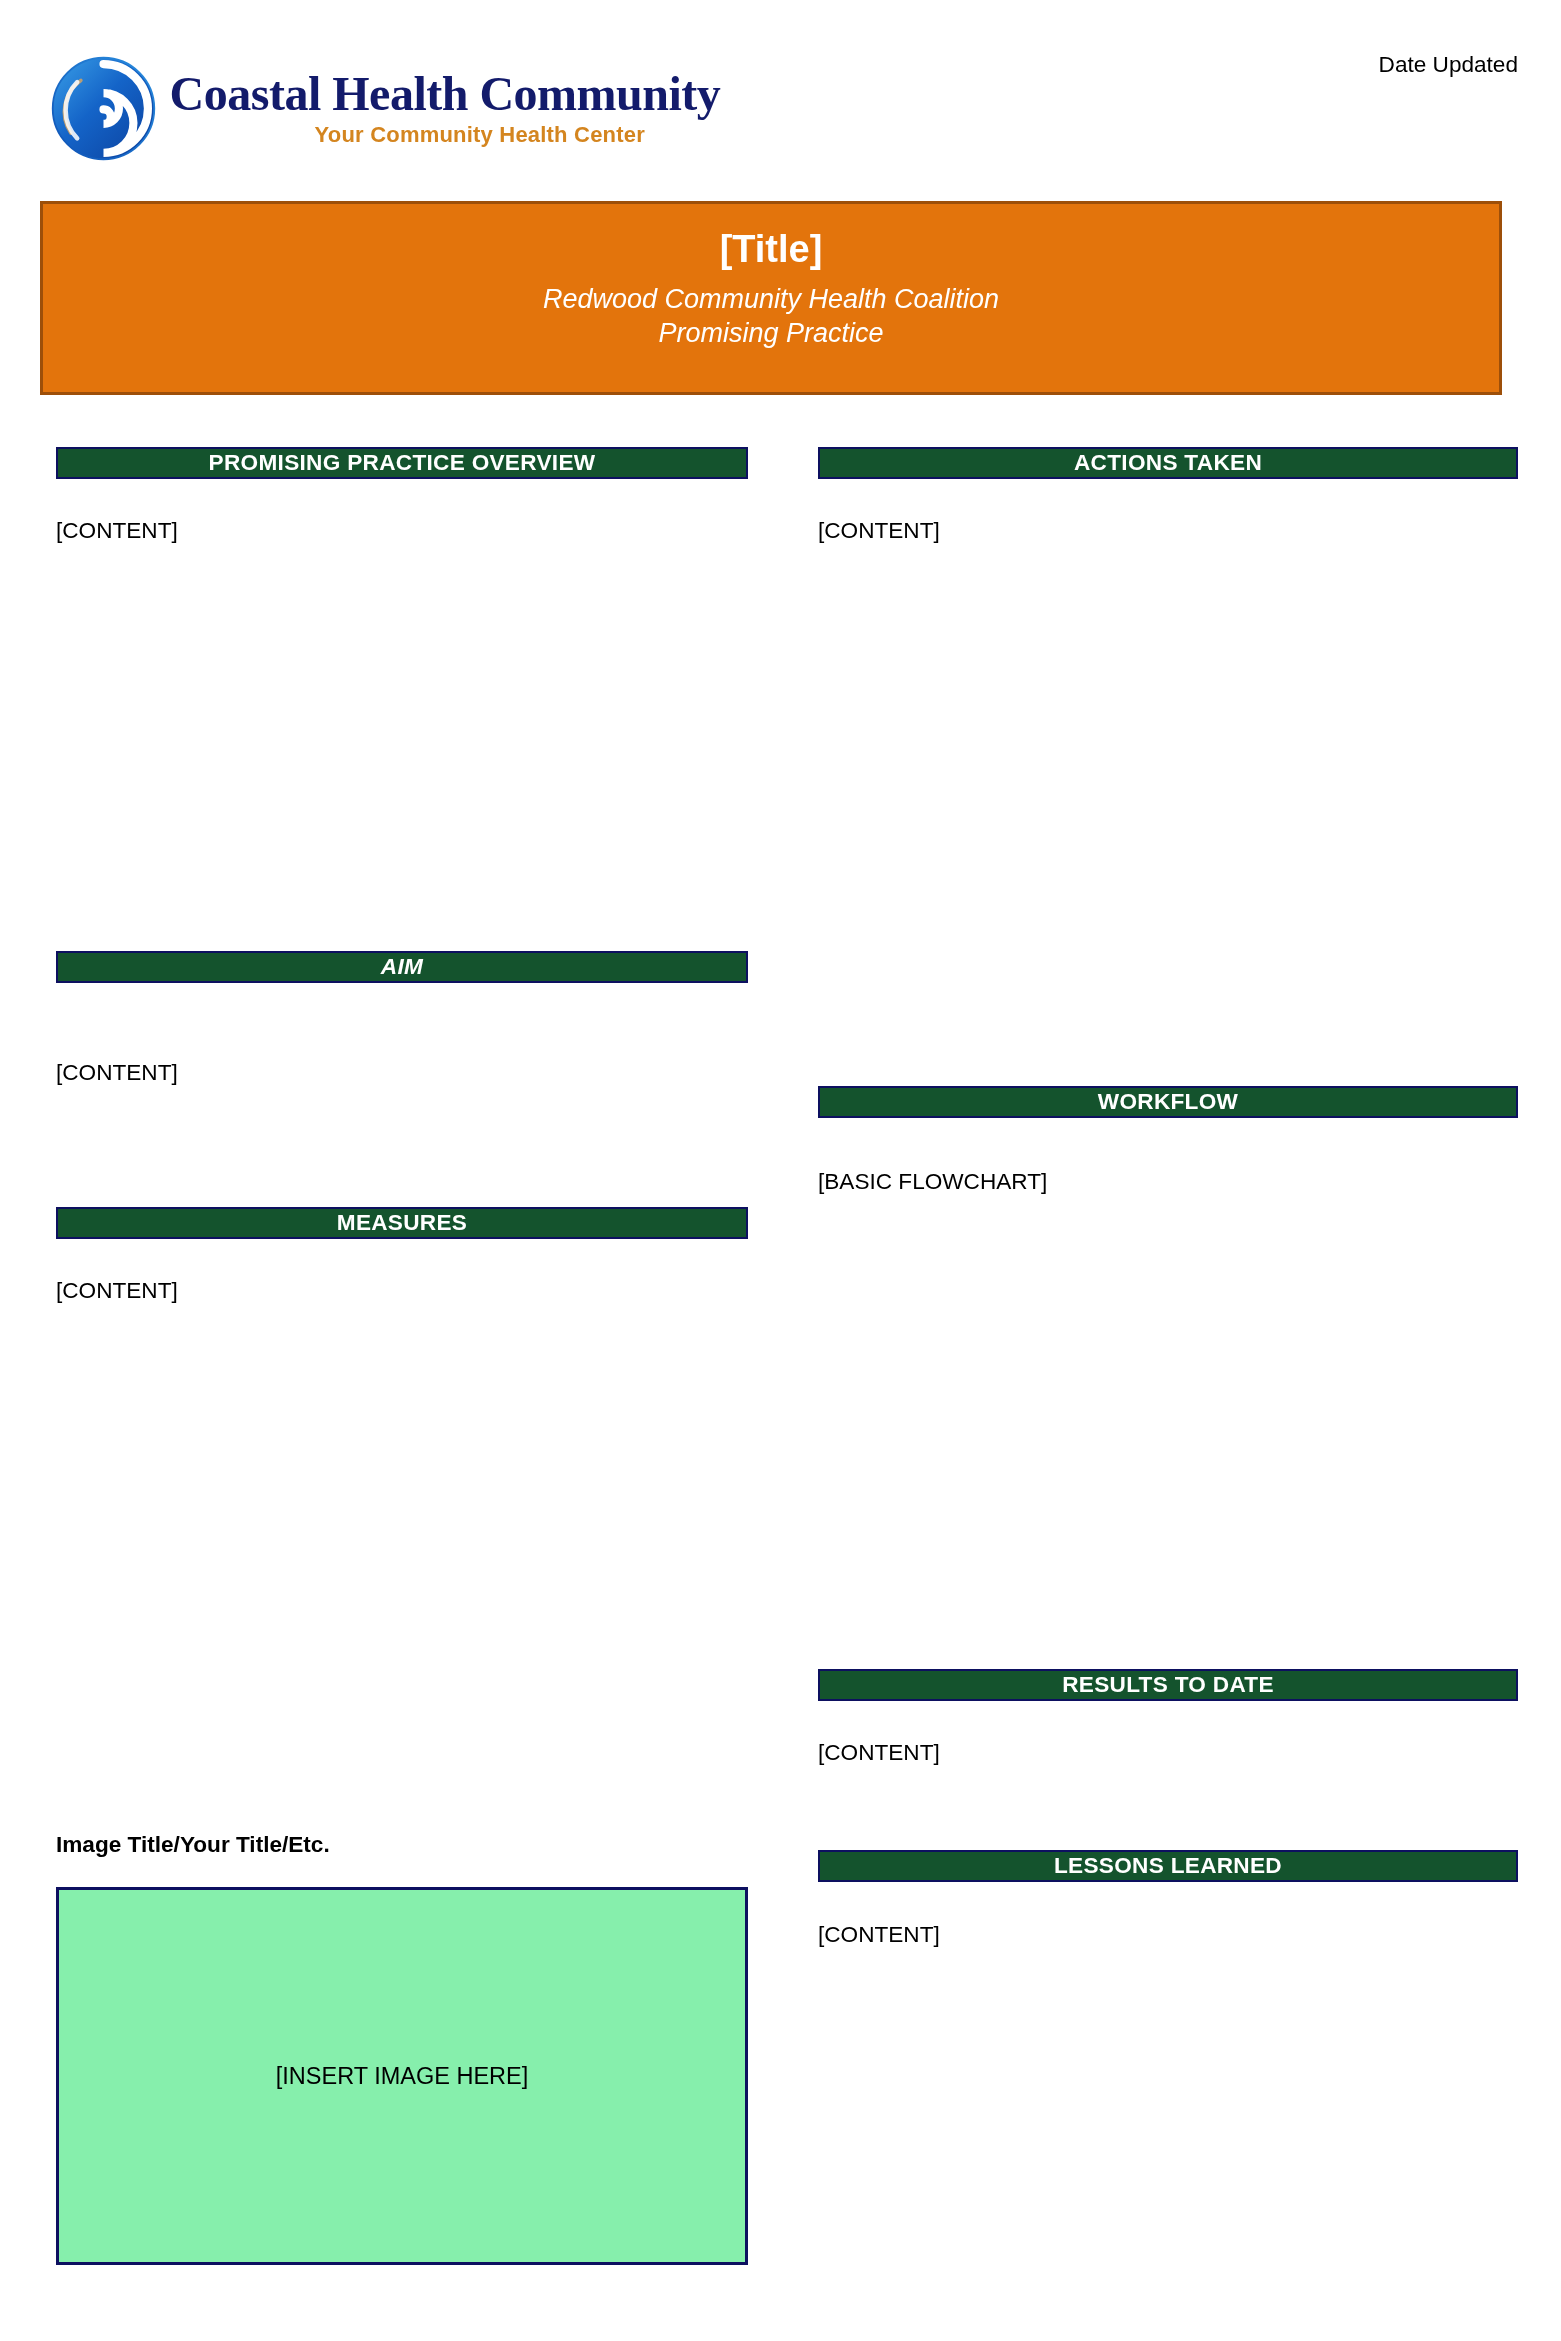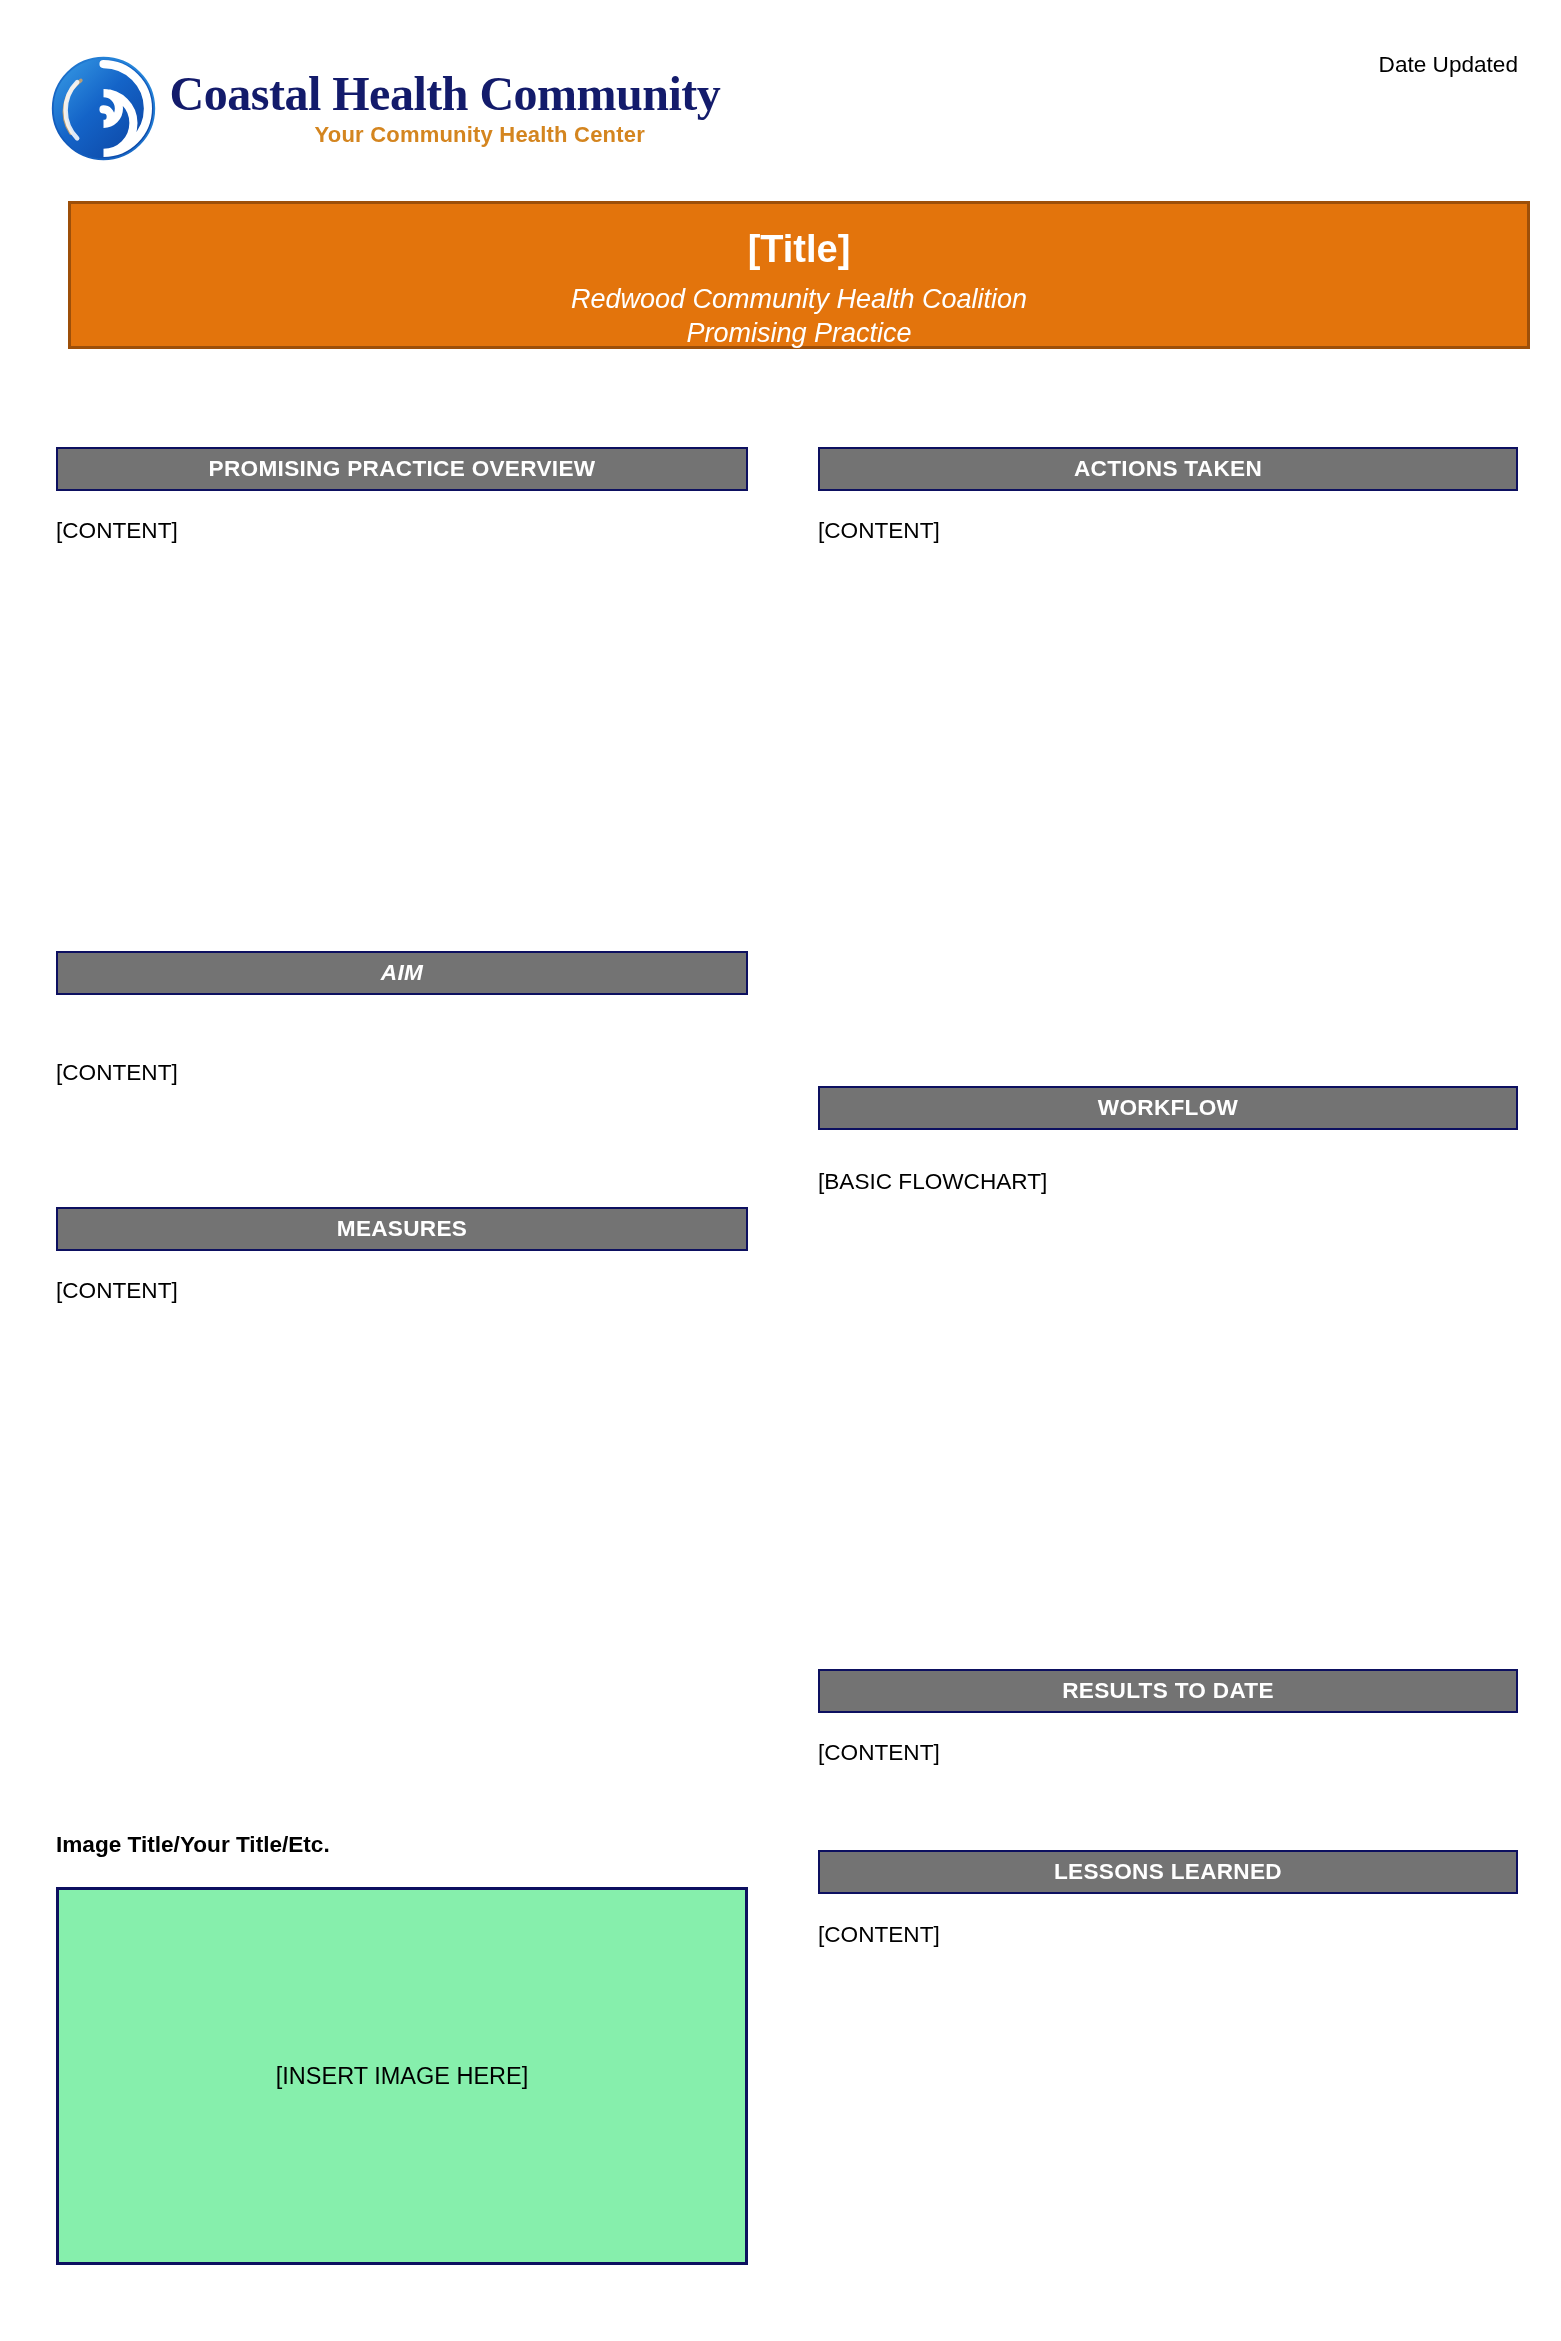--- a/index.html
+++ b/index.html
@@ -65,24 +65,24 @@
     top: 52px;
     font-size: 22.6px;
     line-height: 25px;
     color: #000000;
     white-space: nowrap;
   }
 
   
   #title-banner {
     position: absolute;
-    left: 68px;
+    left: 40px;
     top: 201px;
     width: 1462px;
-    height: 148px;
+    height: 194px;
     box-sizing: border-box;
     background: #E3740C;
     border: 3.6px solid #9d4f09;
     text-align: center;
   }
   #banner-title {
     font-family: "Liberation Sans", sans-serif;
     font-weight: bold;
     font-size: 38px;
     line-height: 42px;
@@ -95,23 +95,23 @@
     font-size: 27px;
     line-height: 34px;
     color: #ffffff;
   }
   #banner-sub1 { margin-top: 12.6px; }
 
   
   .section-bar {
     position: absolute;
     box-sizing: border-box;
-    background: #737373;
+    background: #14532d;
     border: 2.7px solid #0d1060;
-    height: 44px;
+    height: 32px;
     display: flex;
     align-items: center;
     justify-content: center;
   }
   .section-bar .bar-label {
     font-family: "Liberation Sans", sans-serif;
     font-weight: bold;
     font-size: 22.6px;
     line-height: 23.5px;
     color: #ffffff;

